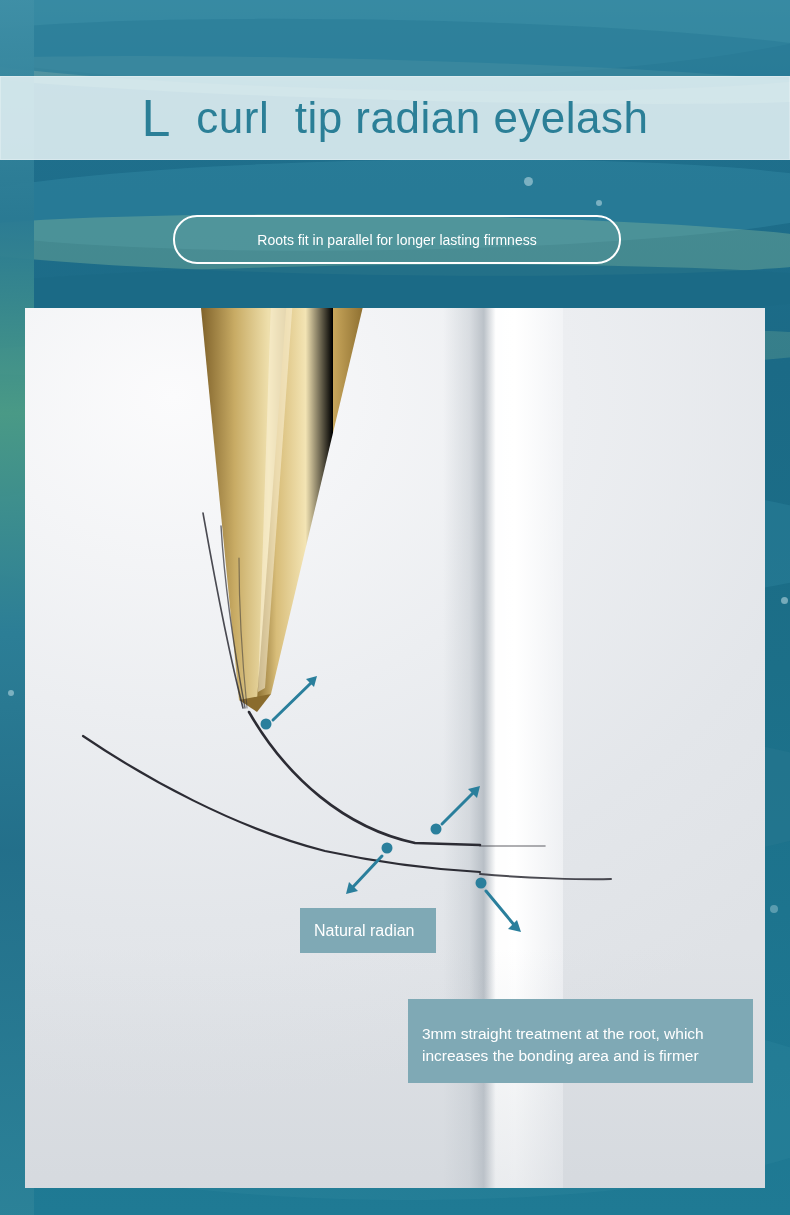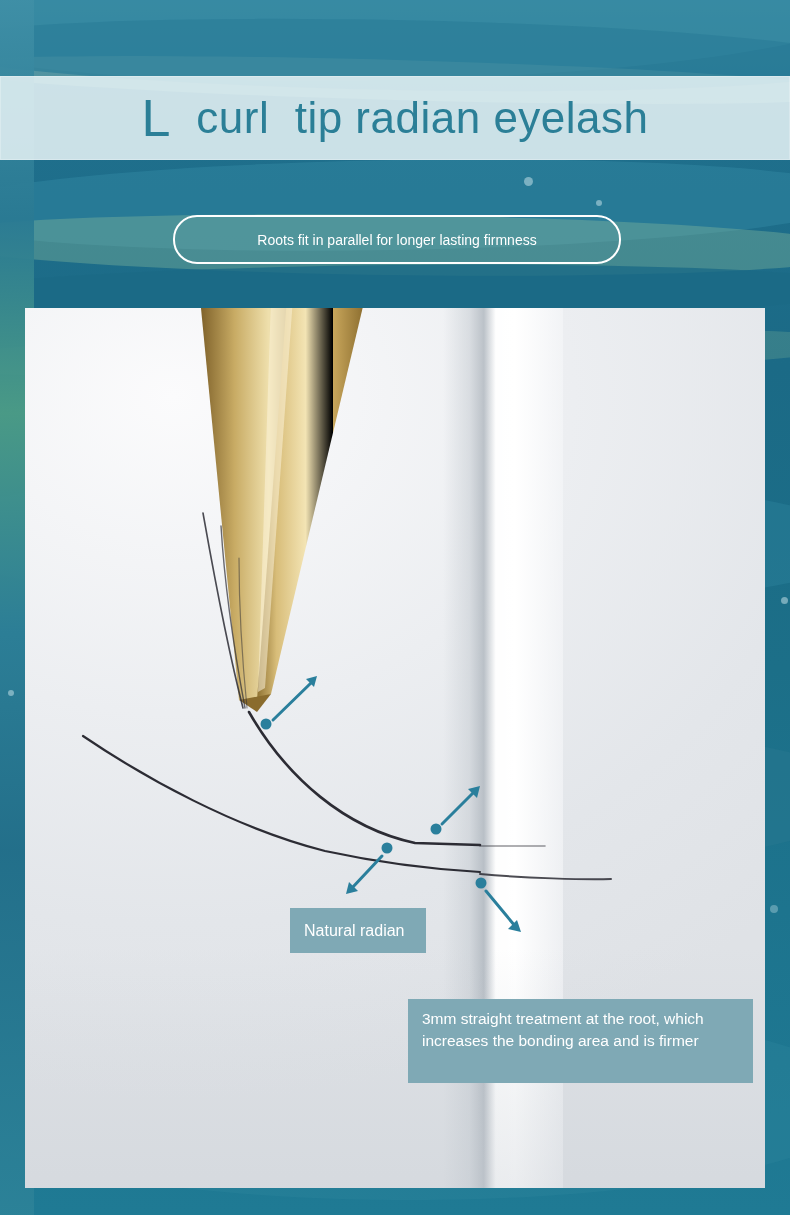--- a/index.html
+++ b/index.html
@@ -130,22 +130,22 @@
     position: absolute;
     background: #7fa9b5;
     color: #ffffff;
     display: flex;
     align-items: center;
     padding: 0 14px;
     box-sizing: border-box;
     font-size: 16px;
     line-height: 1.45;
   }
-  .callout.multi { align-items: flex-start; padding-top: 9px; display:block; }
-  .c-natural { left: 265px; top: 600px; width: 136px; height: 45px; }
+  .callout.multi { align-items: flex-start; padding-top: 24px; display:block; }
+  .c-natural { left: 275px; top: 600px; width: 136px; height: 45px; }
   .c-3mm     { left: 383px; top: 691px; width: 345px; height: 84px; font-size: 15.5px; }
 
   svg.overlay { position: absolute; inset: 0; width: 740px; height: 880px; }
 </style>
 </head>
 <body>
 
 <div class="page">
 
   <div class="bg">

